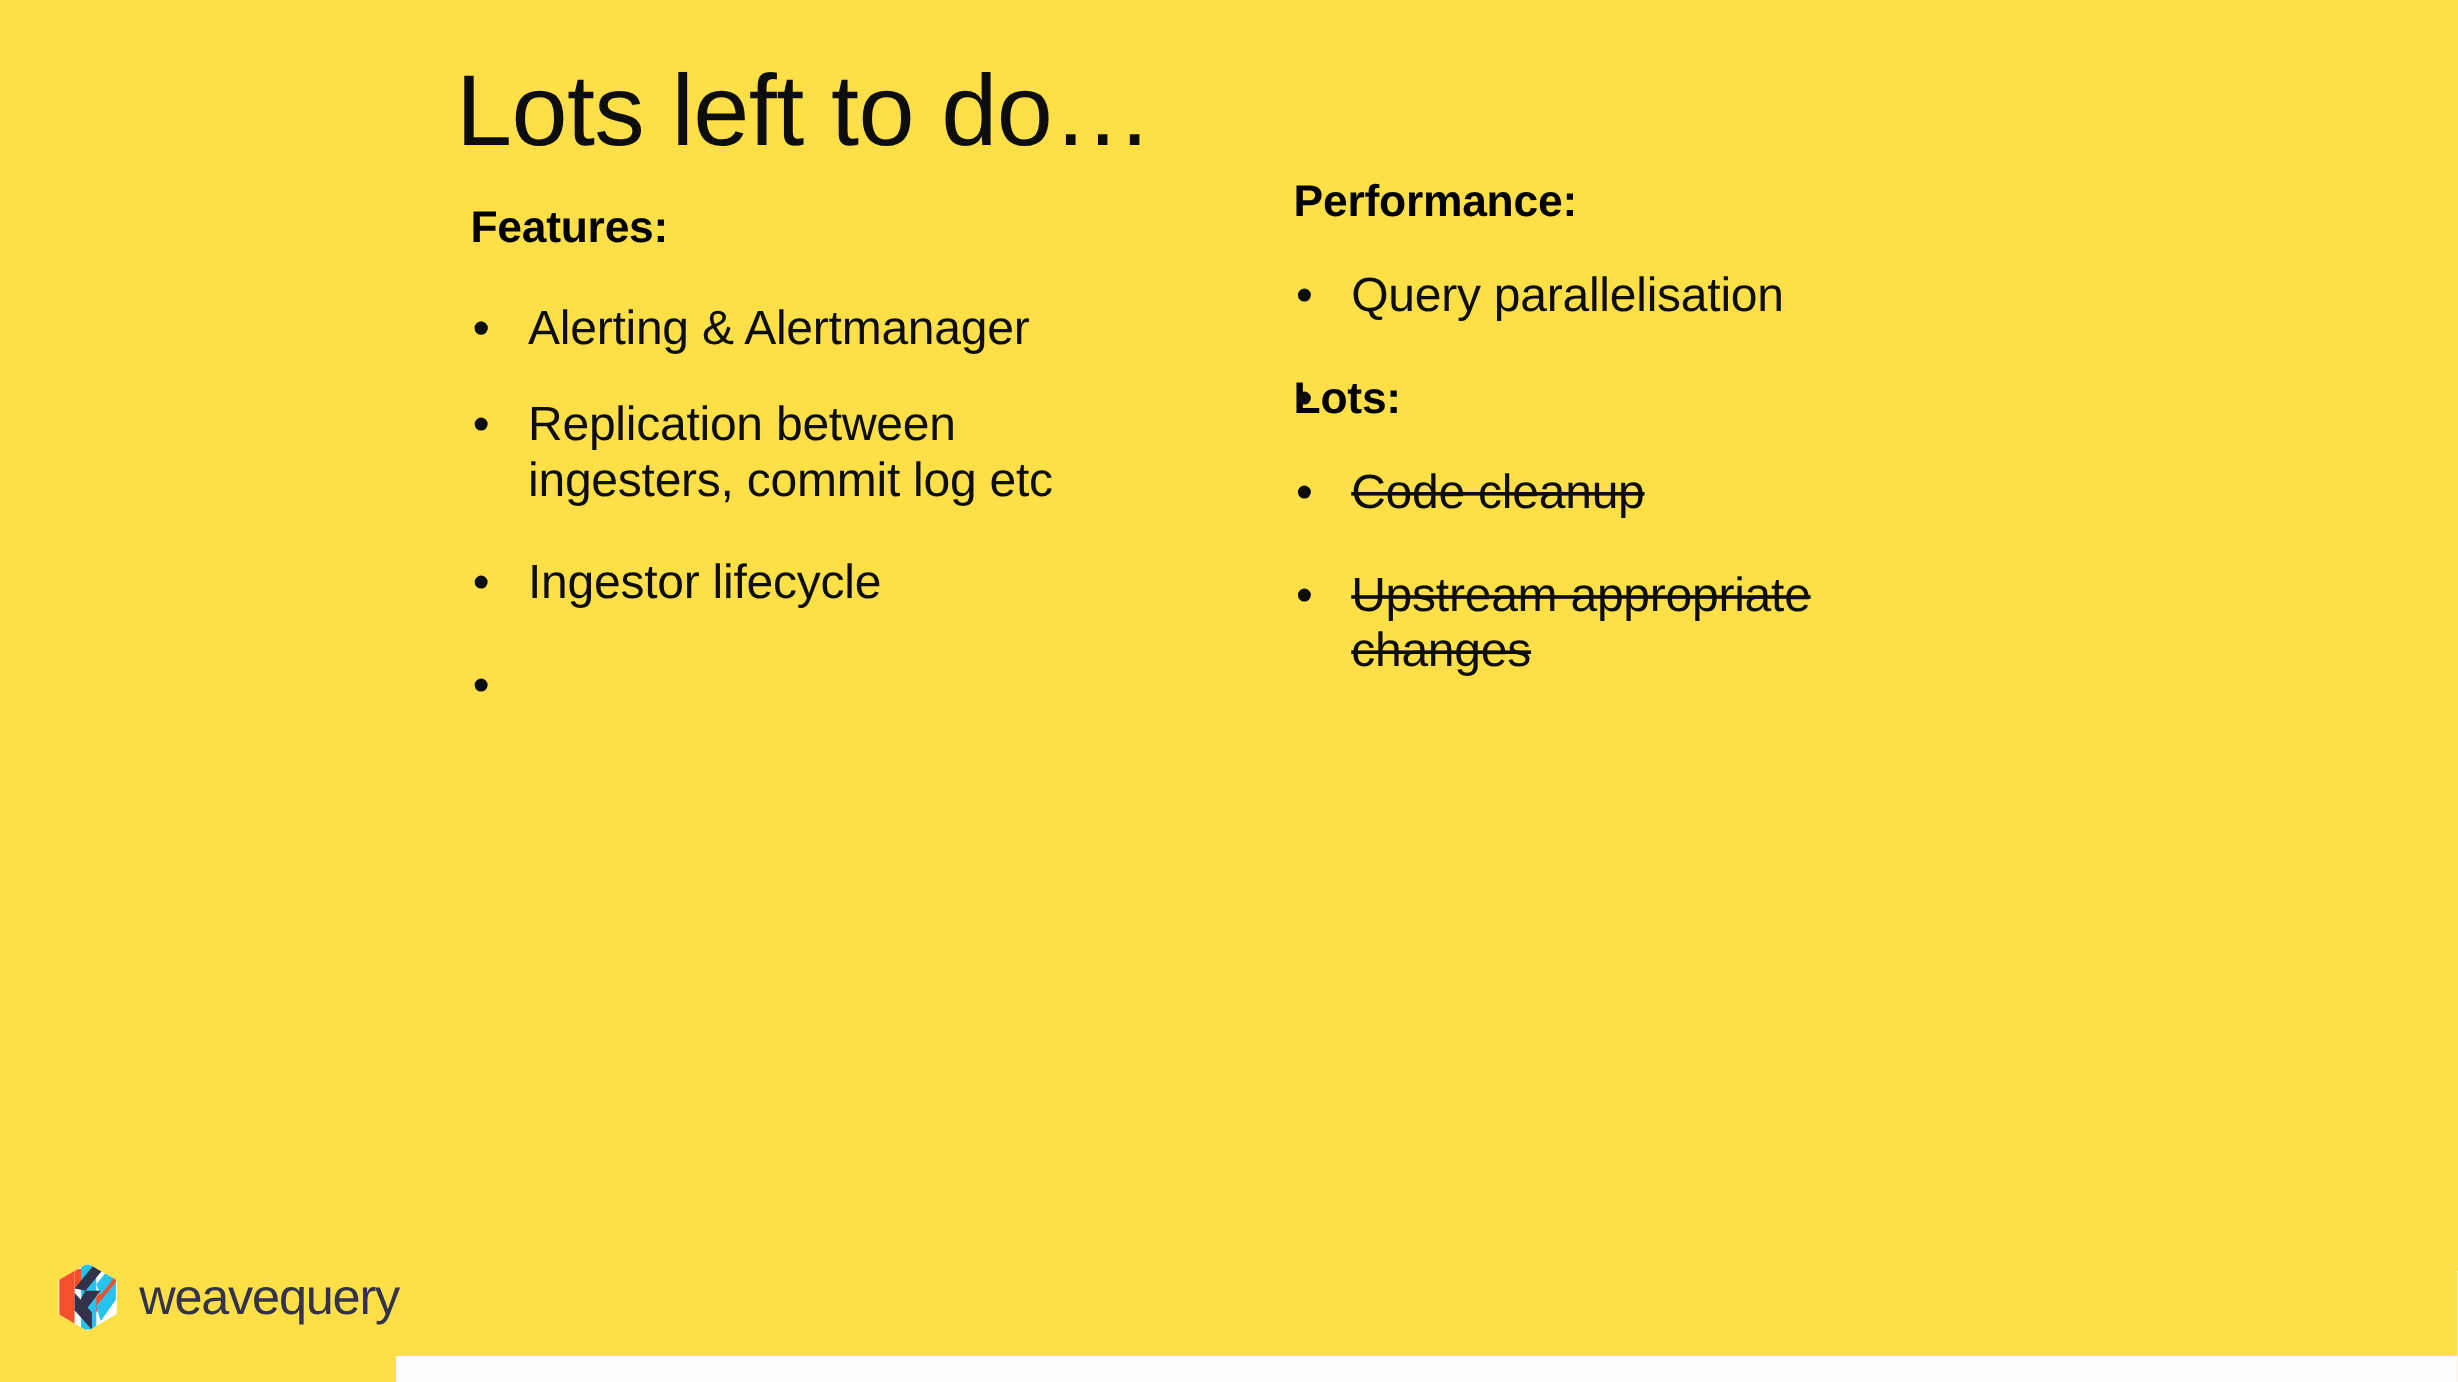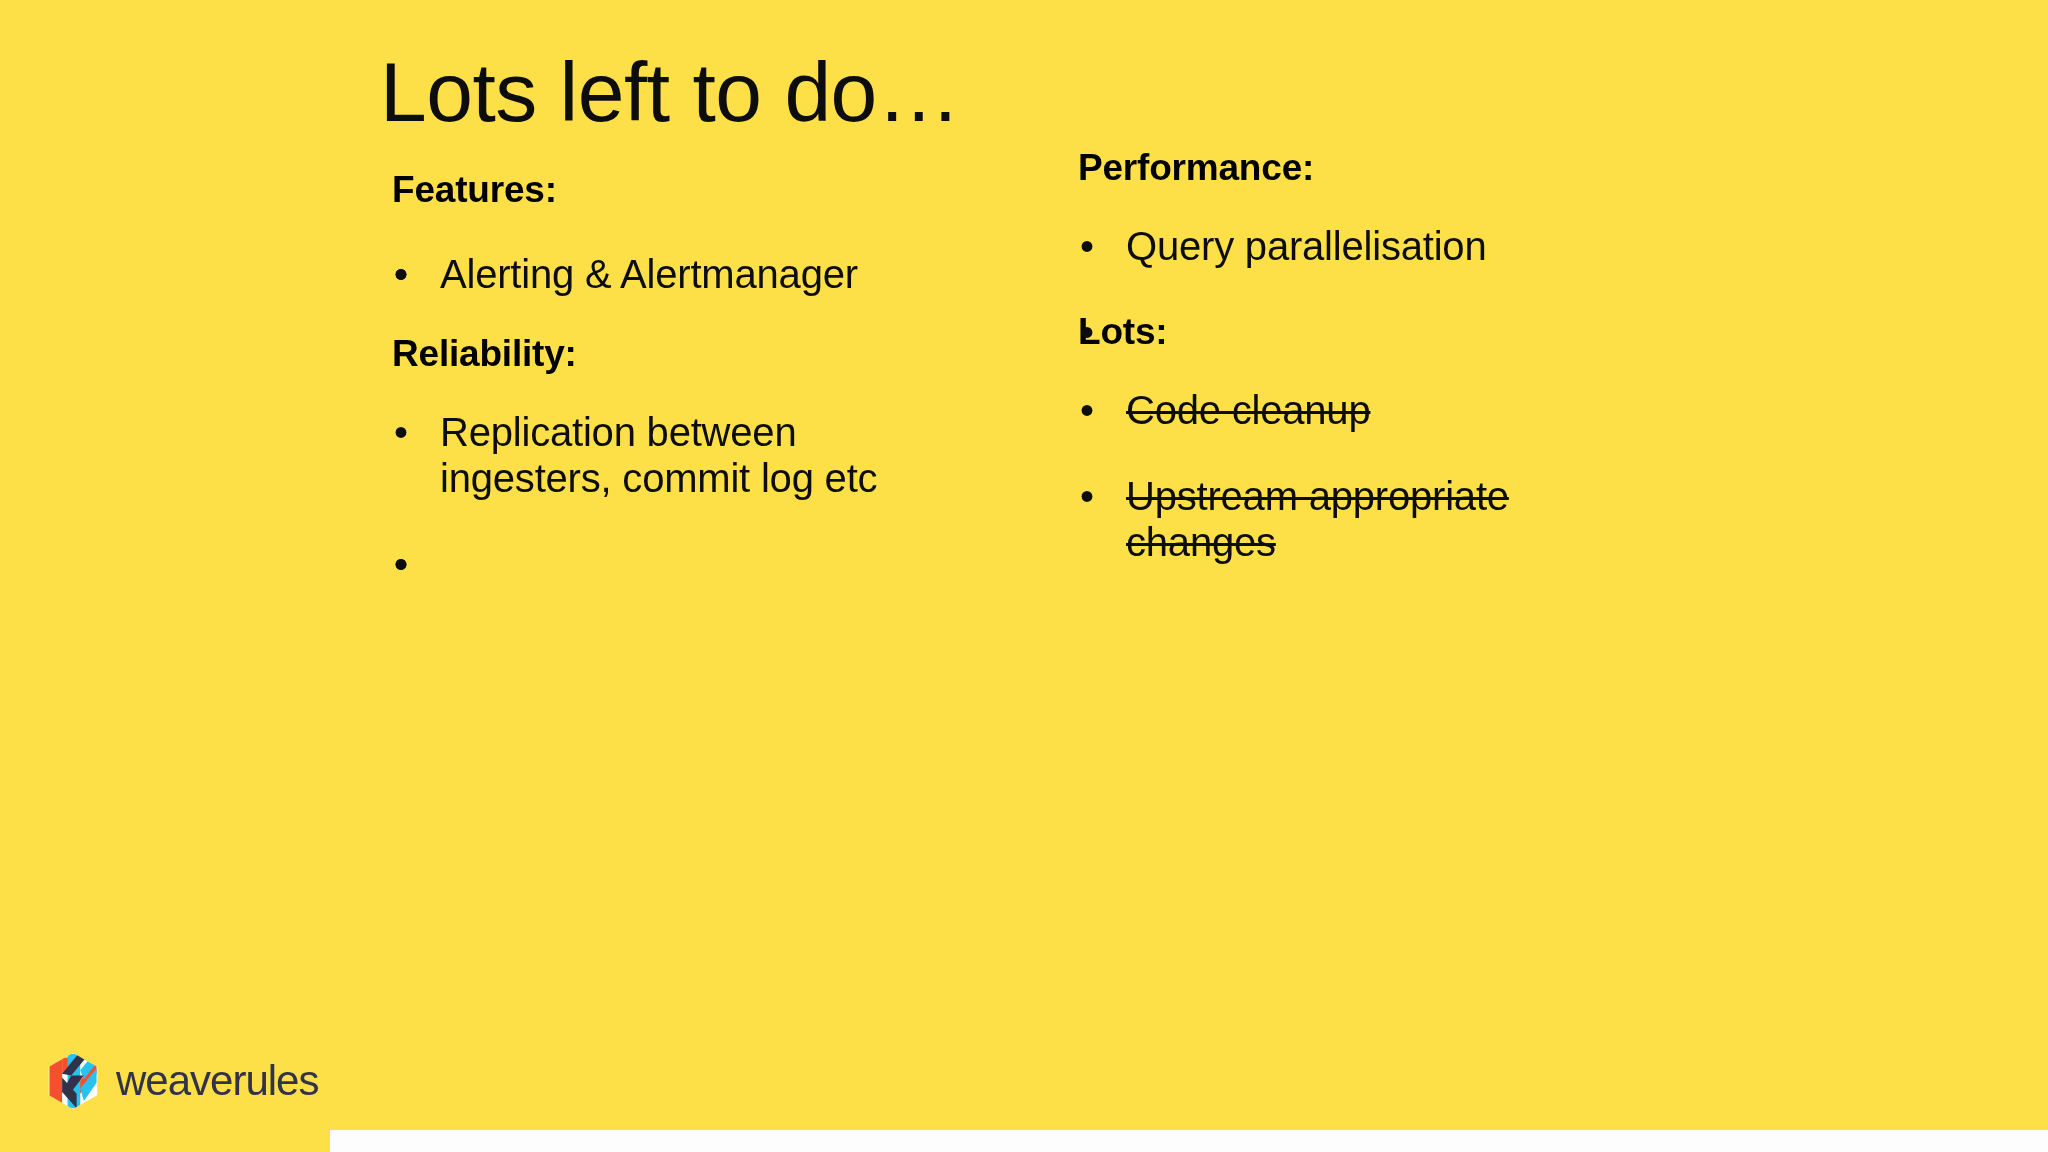--- a/index.html
+++ b/index.html
@@ -153,28 +153,28 @@
             <span class="bullet-dot">•</span>
           </li>
           <li class="bullet-item">
             <span class="bullet-dot">•</span>
             <span class="bullet-text">Alerting &amp; Alertmanager</span>
           </li>
         </ul>
       </div>
 
       <div class="section">
-        <div class="section-heading">Reliability:</div>
         <ul class="bullet-list">
           <li class="bullet-item">
             <span class="bullet-dot">•</span>
             <span class="bullet-text">Replication between ingesters, commit log etc</span>
           </li>
           <li class="bullet-item">
             <span class="bullet-dot">•</span>
+            <span class="bullet-text">Ingestor lifecycle</span>
           </li>
           <li class="bullet-item">
             <span class="bullet-dot">•</span>
           </li>
         </ul>
       </div>
 
     </div>
 
     <div class="column right">
@@ -228,16 +228,16 @@
           <polygon points="26,2 40,2 40,62 26,62" fill="#27c2ed"></polygon>
           <polygon points="40,20 58,-2 58,12 44,30" fill="#27c2ed"></polygon>
           <polygon points="40,40 58,18 58,34 44,54" fill="#27c2ed"></polygon>
 
           <polygon points="20,24 38,2 50,2 30,26" fill="#32324b"></polygon>
           <polygon points="20,28 36,46 36,62 20,44" fill="#32324b"></polygon>
           <polygon points="30,26 44,26 30,44 20,44" fill="#32324b"></polygon>
         </g>
       </svg>
     </span>
-    <span class="logo-wordmark"><span class="wm-bold">weave</span><span class="wm-light">rules</span></span>
+    <span class="logo-wordmark"><span class="wm-bold">weave</span><span class="wm-light">query</span></span>
   </div>
 
 </div>
 
 </body></html>

